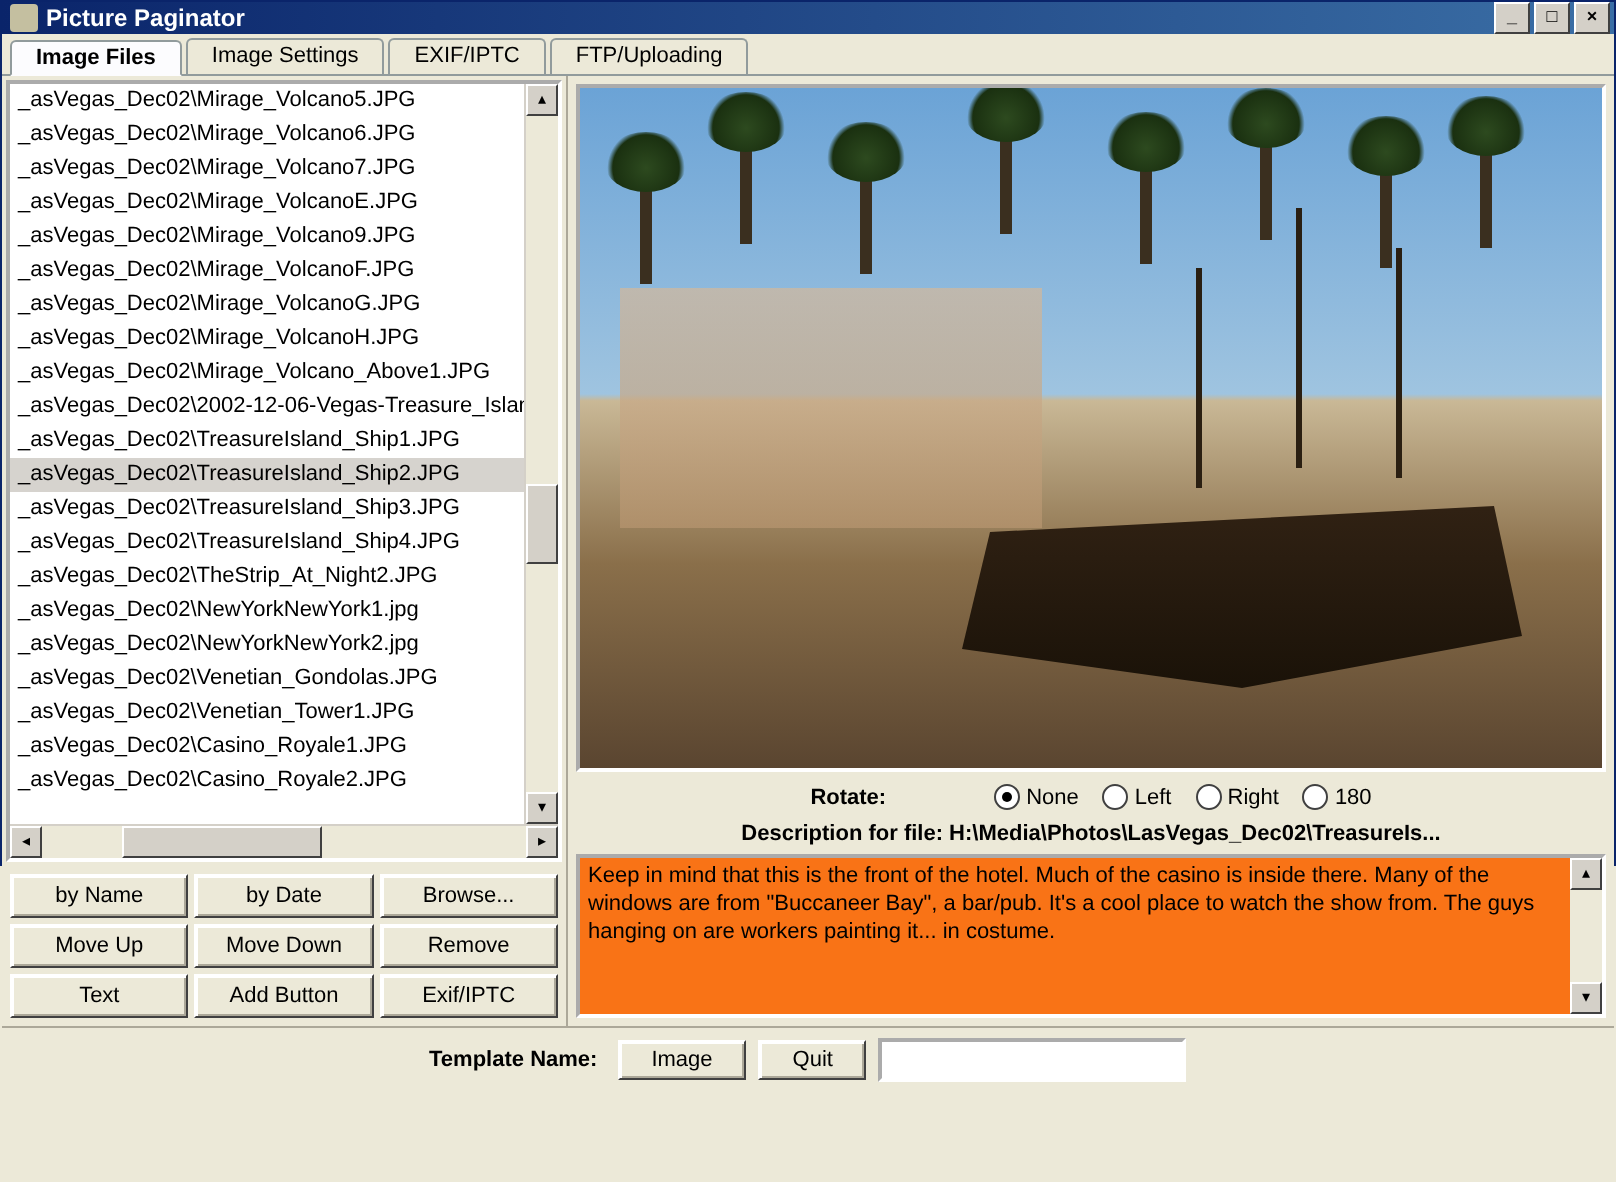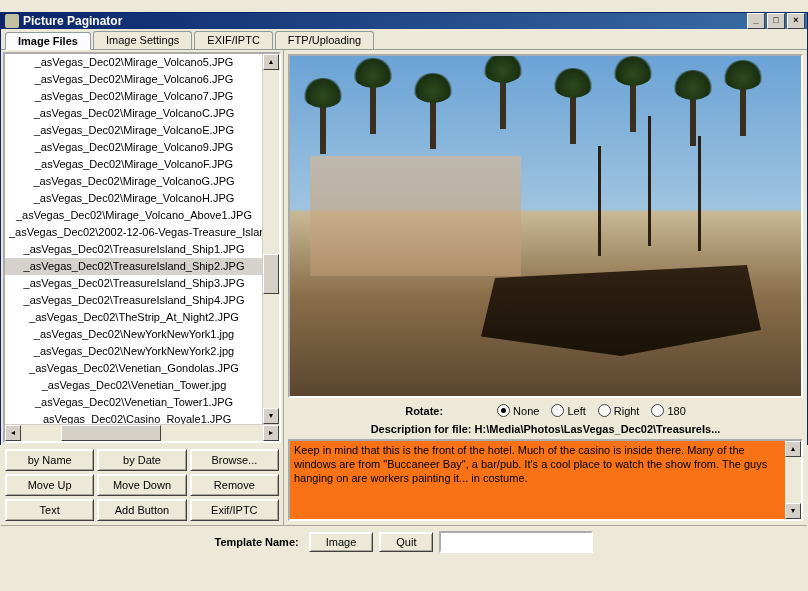--- a/index.html
+++ b/index.html
@@ -9,21 +9,20 @@
     font-size: 11px;
     background: #ece9d8;
     overflow: hidden;
   }
   .window {
     width: 808px; height: 433px;
     border: 1px solid #0a246a;
     box-sizing: border-box;
     display: flex; flex-direction: column;
     background: #ece9d8;
-    margin-top: 12px;
   }
   .titlebar {
     height: 22px;
     background: linear-gradient(to right, #0a246a, #3a6ea5);
     color: #fff;
     display: flex; align-items: center;
     padding: 0 2px 0 4px;
     font-weight: bold;
     font-size: 12px;
   }
@@ -100,21 +99,20 @@
     display: flex; flex-direction: column;
   }
   .file-list {
     flex: 1;
     overflow: hidden;
     position: relative;
   }
   .file-list-inner {
     position: absolute; left: 0; right: 16px; top: 0; bottom: 0;
     overflow: hidden;
-    text-align: center;
   }
   .file-item {
     padding: 1px 4px;
     white-space: nowrap;
     font-size: 11px;
     line-height: 15px;
     color: #000;
     cursor: default;
   }
   .file-item.selected {
@@ -291,37 +289,35 @@
   <div class="content">
     <div class="panes">
 
       <div class="left-pane">
         <div class="file-list-wrap">
           <div class="file-list">
             <div class="file-list-inner" id="file-list-inner">
                 <div class="file-item">_asVegas_Dec02\Mirage_Volcano5.JPG</div>
                 <div class="file-item">_asVegas_Dec02\Mirage_Volcano6.JPG</div>
                 <div class="file-item">_asVegas_Dec02\Mirage_Volcano7.JPG</div>
-                <div class="file-item">_asVegas_Dec02\Mirage_VolcanoC.JPG</div>
                 <div class="file-item">_asVegas_Dec02\Mirage_VolcanoE.JPG</div>
                 <div class="file-item">_asVegas_Dec02\Mirage_Volcano9.JPG</div>
                 <div class="file-item">_asVegas_Dec02\Mirage_VolcanoF.JPG</div>
                 <div class="file-item">_asVegas_Dec02\Mirage_VolcanoG.JPG</div>
                 <div class="file-item">_asVegas_Dec02\Mirage_VolcanoH.JPG</div>
                 <div class="file-item">_asVegas_Dec02\Mirage_Volcano_Above1.JPG</div>
                 <div class="file-item">_asVegas_Dec02\2002-12-06-Vegas-Treasure_Islan</div>
                 <div class="file-item">_asVegas_Dec02\TreasureIsland_Ship1.JPG</div>
                 <div class="file-item selected">_asVegas_Dec02\TreasureIsland_Ship2.JPG</div>
                 <div class="file-item">_asVegas_Dec02\TreasureIsland_Ship3.JPG</div>
                 <div class="file-item">_asVegas_Dec02\TreasureIsland_Ship4.JPG</div>
                 <div class="file-item">_asVegas_Dec02\TheStrip_At_Night2.JPG</div>
                 <div class="file-item">_asVegas_Dec02\NewYorkNewYork1.jpg</div>
                 <div class="file-item">_asVegas_Dec02\NewYorkNewYork2.jpg</div>
                 <div class="file-item">_asVegas_Dec02\Venetian_Gondolas.JPG</div>
-                <div class="file-item">_asVegas_Dec02\Venetian_Tower.jpg</div>
                 <div class="file-item">_asVegas_Dec02\Venetian_Tower1.JPG</div>
                 <div class="file-item">_asVegas_Dec02\Casino_Royale1.JPG</div>
                 <div class="file-item">_asVegas_Dec02\Casino_Royale2.JPG</div>
               </div>
             <div class="vscroll">
               <div class="arrow">▴</div>
               <div class="thumb"></div>
               <div class="arrow" style="position:absolute;bottom:0;left:0;right:0">▾</div>
             </div>
           </div>

